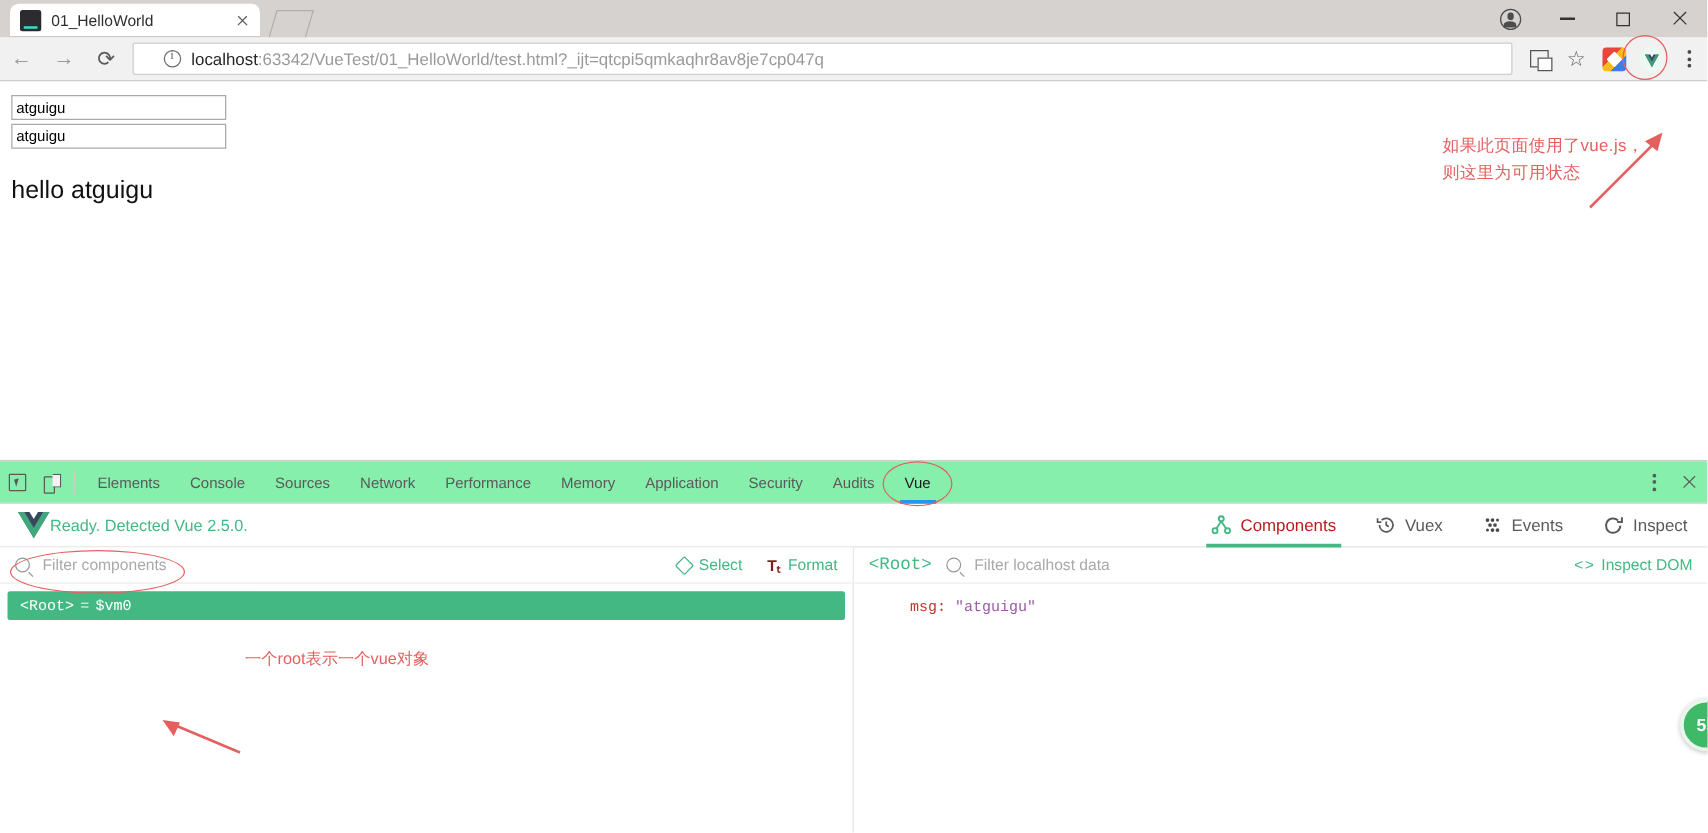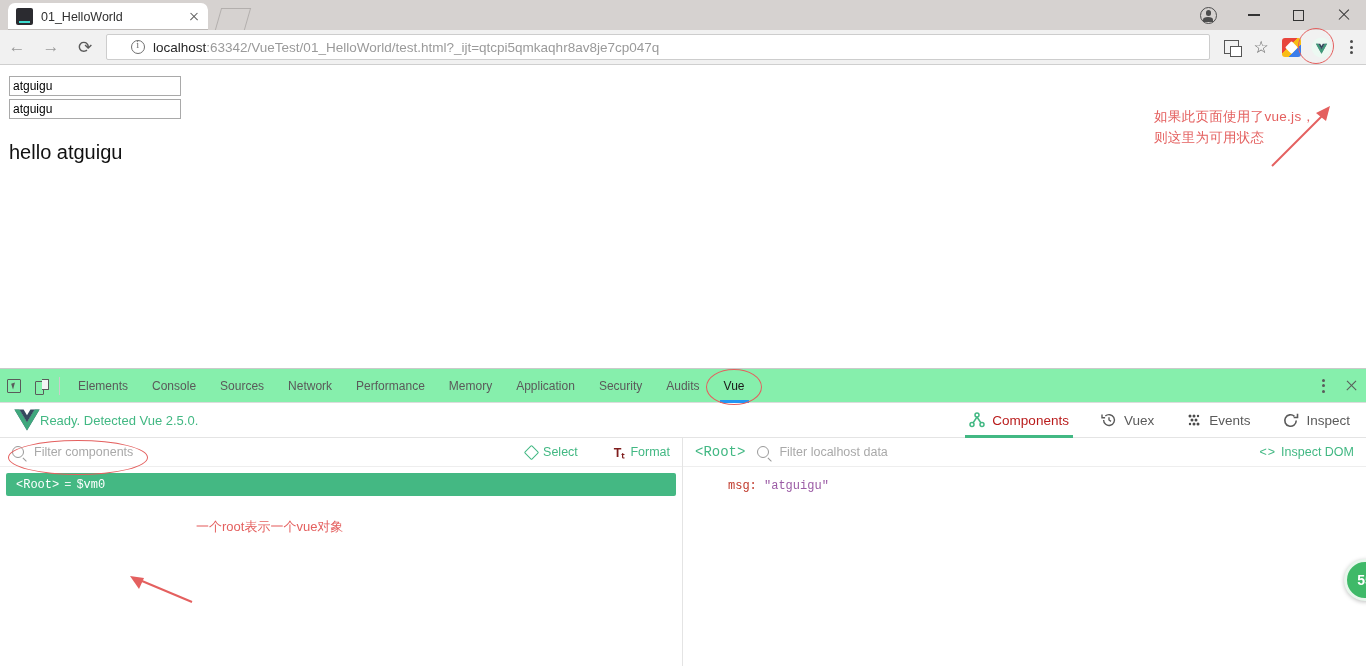--- a/index.html
+++ b/index.html
@@ -260,21 +260,21 @@
   }
   .srch-ic {
     width: 12px; height: 12px; border: 1.4px solid #999; border-radius: 50%;
     position: relative; flex: 0 0 12px; margin-right: 10px;
   }
   .srch-ic::after {
     content: ""; position: absolute; right: -4px; bottom: -3px;
     width: 5px; height: 1.4px; background: #999; transform: rotate(45deg);
   }
   .pane-filter { font-size: 12.5px; color: #a9a9a9; }
-  .pane-actions { margin-left: auto; display: flex; align-items: center; gap: 36px; }
+  .pane-actions { margin-left: auto; display: flex; align-items: center; gap: 20px; }
   .pane-act {
     display: flex; align-items: center; gap: 6px; font-size: 12.5px;
     color: #42b883; cursor: pointer;
   }
   .diamond-ic {
     width: 11px; height: 11px; border: 1.4px solid #42b883;
     transform: rotate(45deg); border-radius: 1.5px;
   }
   .format-ic { font-size: 12.5px; color: #7f1d1d; font-weight: bold; }
   .code-ic { font-size: 12.5px; color: #42b883; }

